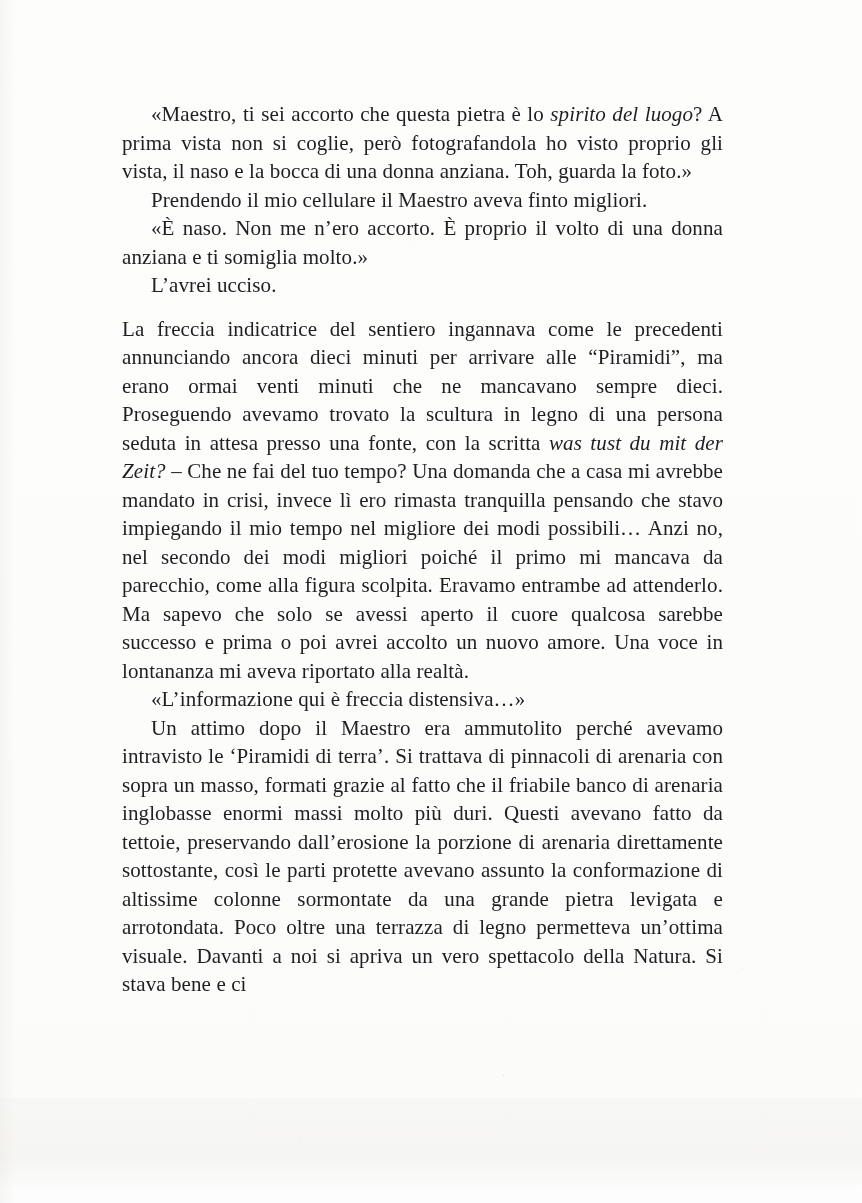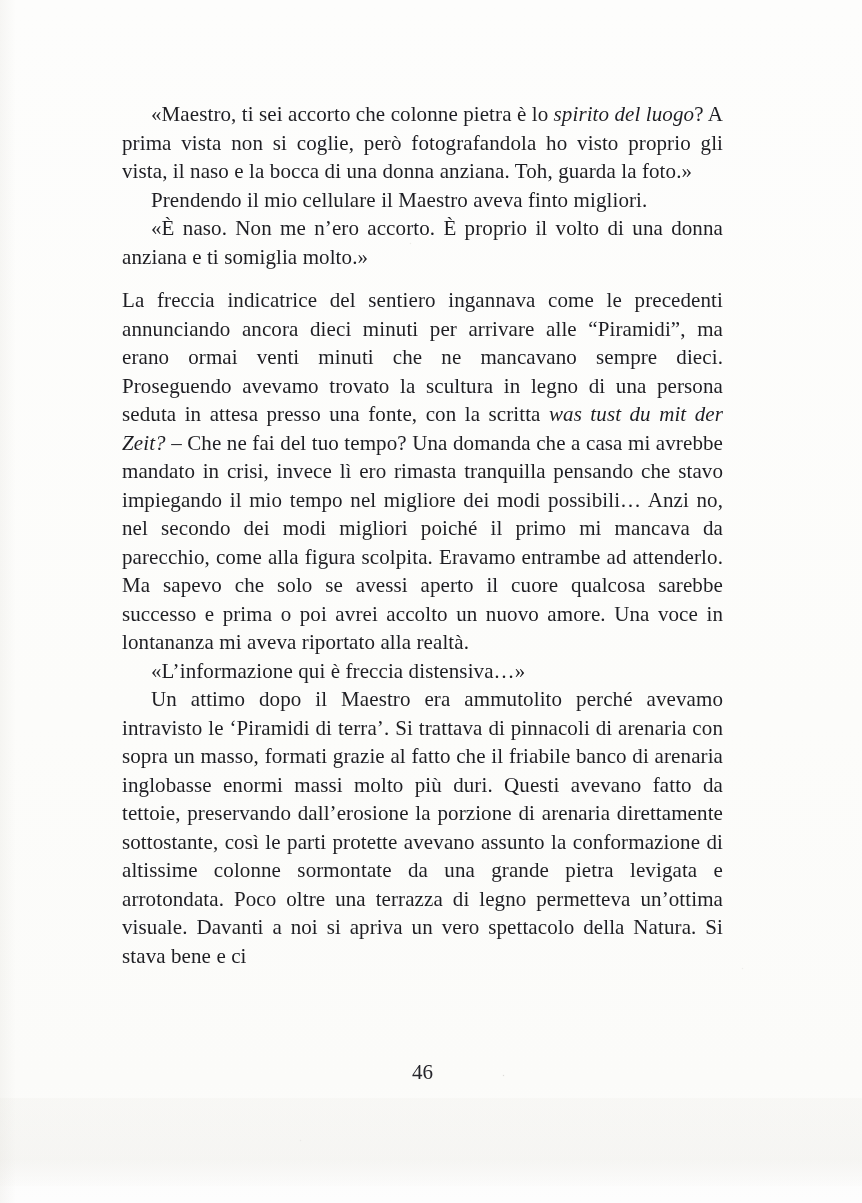--- a/index.html
+++ b/index.html
@@ -79,22 +79,22 @@
 </style>
 </head>
 <body>
 
 <div class="scan-page">
   <div class="left-shade"></div>
   <div class="bottom-band"></div>
   <div class="speckles"></div>
 
   <div class="text-block">
-      <p class="indent"><span>«Maestro, ti sei accorto che colonne pietra è lo </span><i>spirito del luogo</i><span>? A prima vista non si coglie, però fotografandola ho visto proprio gli vista, il naso e la bocca di una donna anziana. Toh, guarda la foto.»</span></p>
+      <p class="indent"><span>«Maestro, ti sei accorto che questa pietra è lo </span><i>spirito del luogo</i><span>? A prima vista non si coglie, però fotografandola ho visto proprio gli vista, il naso e la bocca di una donna anziana. Toh, guarda la foto.»</span></p>
       <p class="indent"><span>Prendendo il mio cellulare il Maestro aveva finto migliori.</span></p>
       <p class="indent"><span>«È naso. Non me n’ero accorto. È proprio il volto di una donna anziana e ti somiglia molto.»</span></p>
+      <p class="indent"><span>L’avrei ucciso.</span></p>
       <p class=" section-break"><span>La freccia indicatrice del sentiero ingannava come le precedenti annunciando ancora dieci minuti per arrivare alle “Piramidi”, ma erano ormai venti minuti che ne mancavano sempre dieci. Proseguendo avevamo trovato la scultura in legno di una persona seduta in attesa presso una fonte, con la scritta </span><i>was tust du mit der Zeit?</i><span> – Che ne fai del tuo tempo? Una domanda che a casa mi avrebbe mandato in crisi, invece lì ero rimasta tranquilla pensando che stavo impiegando il mio tempo nel migliore dei modi possibili… Anzi no, nel secondo dei modi migliori poiché il primo mi mancava da parecchio, come alla figura scolpita. Eravamo entrambe ad attenderlo. Ma sapevo che solo se avessi aperto il cuore qualcosa sarebbe successo e prima o poi avrei accolto un nuovo amore. Una voce in lontananza mi aveva riportato alla realtà.</span></p>
       <p class="indent"><span>«L’informazione qui è freccia distensiva…»</span></p>
       <p class="indent"><span>Un attimo dopo il Maestro era ammutolito perché avevamo intravisto le ‘Piramidi di terra’. Si trattava di pinnacoli di arenaria con sopra un masso, formati grazie al fatto che il friabile banco di arenaria inglobasse enormi massi molto più duri. Questi avevano fatto da tettoie, preservando dall’erosione la porzione di arenaria direttamente sottostante, così le parti protette avevano assunto la conformazione di altissime colonne sormontate da una grande pietra levigata e arrotondata. Poco oltre una terrazza di legno permetteva un’ottima visuale. Davanti a noi si apriva un vero spettacolo della Natura. Si stava bene e ci</span></p>
     </div>
 
-  <div class="page-number">46</div>
 </div>
 
 </body></html>

